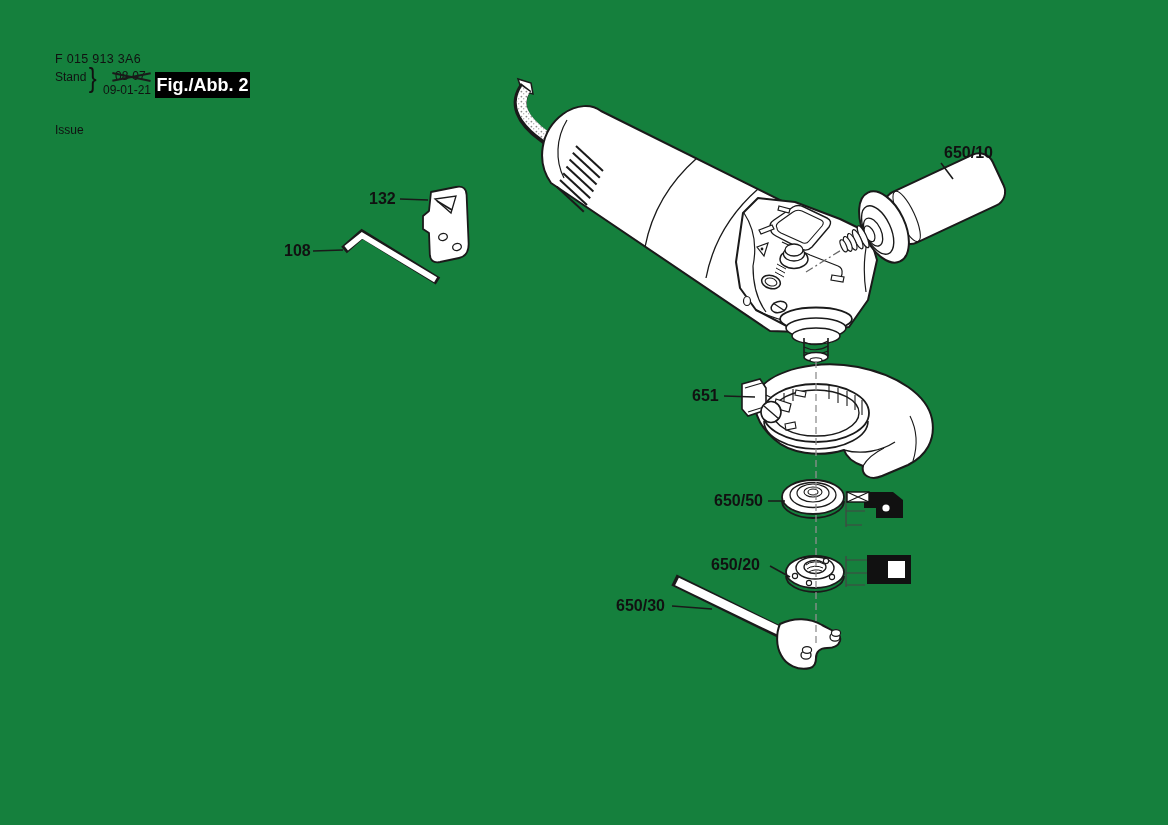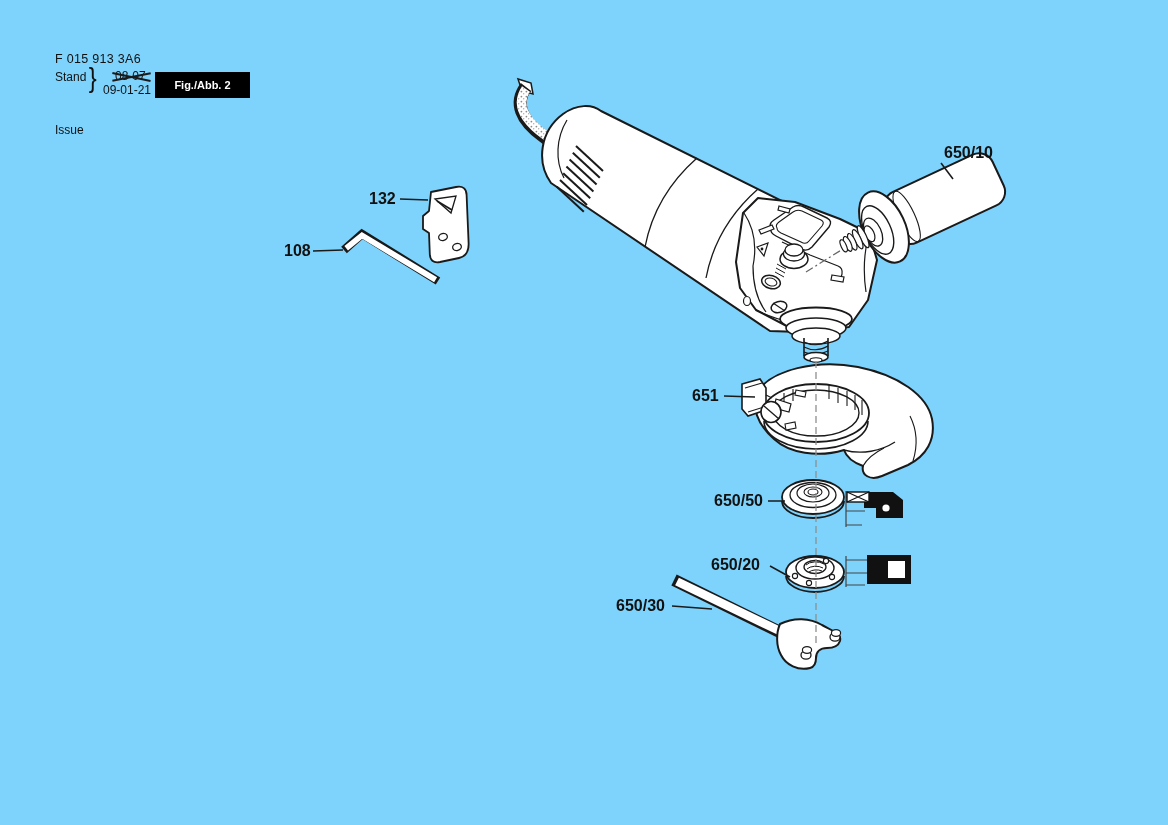--- a/index.html
+++ b/index.html
@@ -1,37 +1,37 @@
 <!DOCTYPE html>
 <html><head>
 <meta charset="utf-8">
 <style>
   html,body { margin:0; padding:0; background:#e8e8e8; }
   .page {
     position:relative; width:1168px; height:825px; margin:0 auto;
-    background:#7dd3fc; overflow:hidden;
+    background:#15803d; overflow:hidden;
     font-family:"Liberation Sans", sans-serif; color:#111;
   }
   .abs { position:absolute; }
   .part-number { left:55px; top:52px; font-size:12.5px; letter-spacing:.3px; }
   .rev-label-stand { left:55px; top:70px; font-size:12px; }
   .rev-label-issue { left:55px; top:83px; font-size:12px;margin-top:40px; }
   .rev-brace { left:88px; top:62px; font-size:28px; font-weight:400; transform:scaleX(.85); }
   .rev-value-stand { left:103px; top:69px; font-size:12px; }
   .rev-value-issue { left:103px; top:83px; font-size:12px; }
   .struck { position:relative; display:inline-block;margin-left:12px; }
   .struck::before, .struck::after {
     content:""; position:absolute; left:-3px; right:-5px; top:50%;
     height:1.6px; background:#1a1a1a;
   }
   .struck::before { transform:rotate(12deg); }
   .struck::after  { transform:rotate(-11deg); }
   .fig-box {
     left:155px; top:72px; width:95px; height:26px;
-    background:#000; color:#fff; font-size:11px; font-weight:700;
+    background:#000; color:#fff; font-size:18px; font-weight:700;
     text-align:center; line-height:26px;
   }
   .lbl { position:absolute; font-size:16px; font-weight:700; white-space:nowrap; }
   .footer { left:58px; top:715px; font-size:11.5px; line-height:13px; }
   svg.art { position:absolute; left:0; top:0; }
 </style>
 </head>
 <body>
 
 <div class="page">

